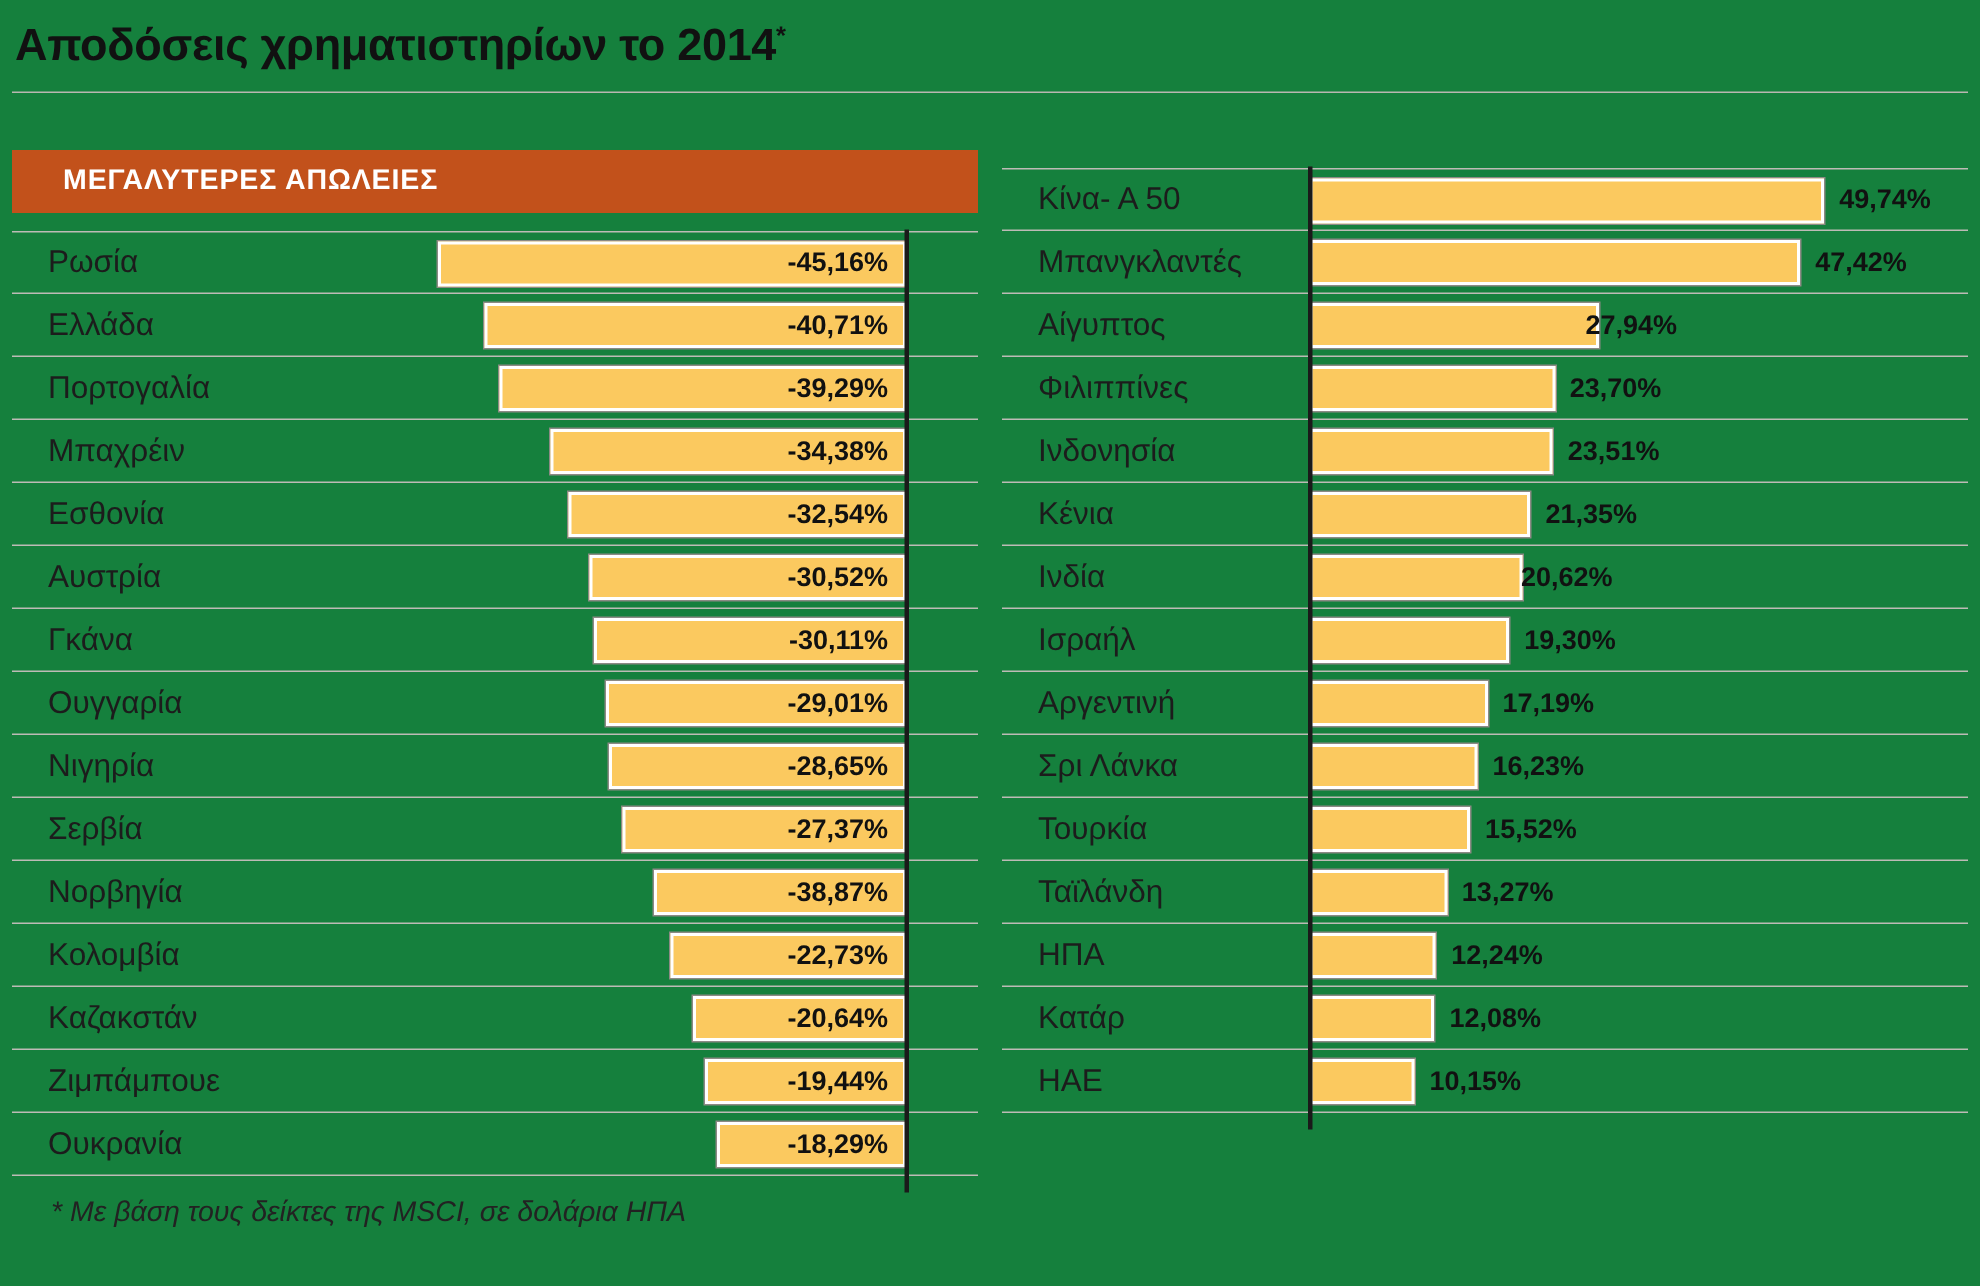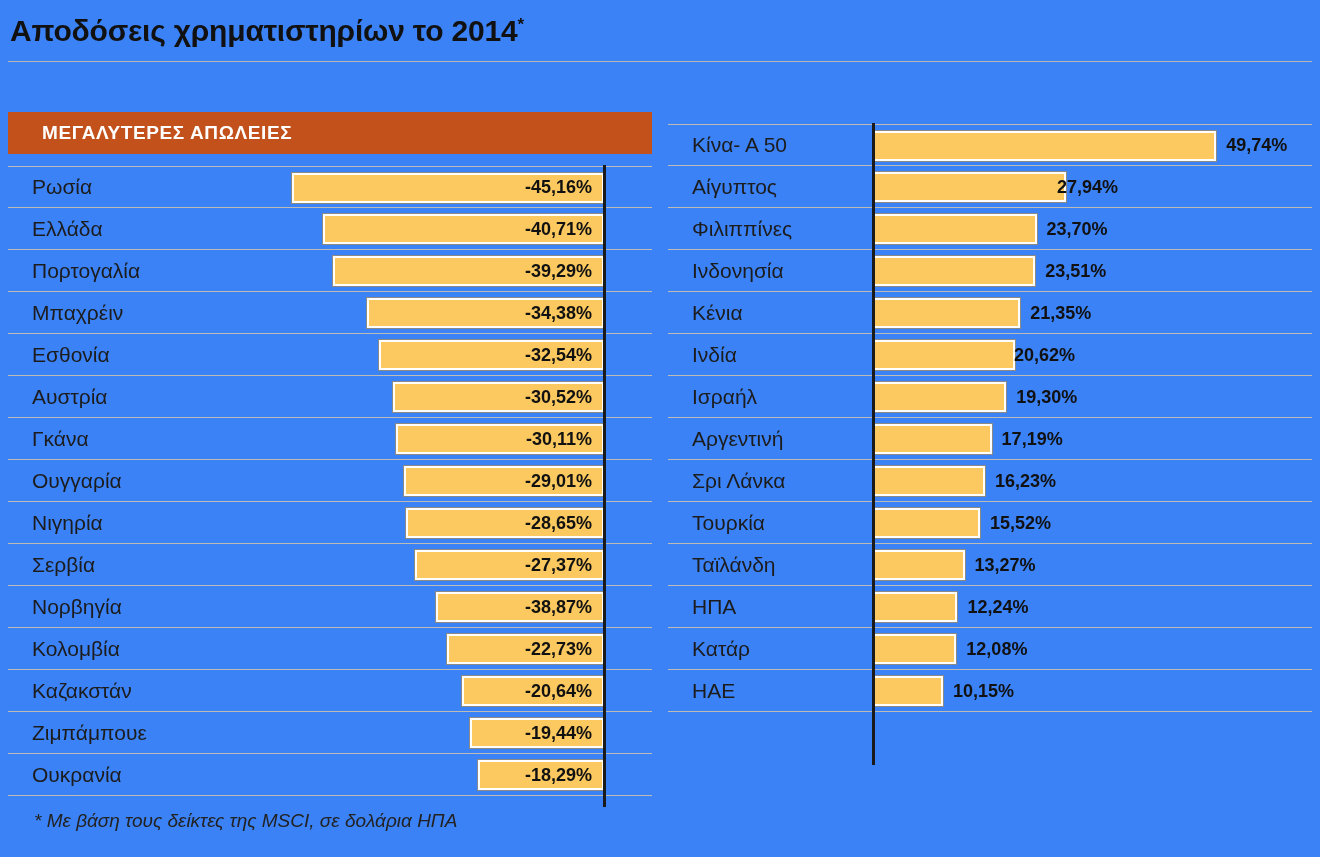--- a/index.html
+++ b/index.html
@@ -11,21 +11,21 @@
     height: 857px;
     background: #f4f3ef;
     font-family: "Liberation Sans", sans-serif;
     color: #1a1a1a;
     overflow: hidden;
   }
   .page {
     position: relative;
     width: 1320px;
     height: 857px;
-    background: #3b82f6;
+    background: #15803d;
     box-sizing: border-box;
   }
   
   .title-wrap {
     padding: 14px 10px 0 10px;
   }
   .title {
     font-size: 30px;
     font-weight: bold;
     letter-spacing: -0.2px;
@@ -40,21 +40,21 @@
     font-weight: bold;
   }
   .title-rule {
     margin: 14px 8px 0 8px;
     border-bottom: 1px solid #b9b7b1;
   }
   
   .columns {
     display: flex;
     gap: 0;
-    margin-top: 34px;
+    margin-top: 22px;
     padding: 16px 8px;
     box-sizing: border-box;
   }
   .col {
     width: 648px;
     box-sizing: border-box;
   }
   .col.left { margin-right: 16px; }
   .col-header {
     background: #c2511b;
@@ -268,20 +268,27 @@
         <div class="rows">
             <div class="row first">
               <div class="bar-layer">
                 <div class="bar" style="left: 205px; width: 343.206px;"></div>
               </div>
               <span class="label">Κίνα- Α 50</span>
               <span class="value" style="left: 558.206px;">49,74%</span>
             </div>
             <div class="row">
               <div class="bar-layer">
+                <div class="bar" style="left: 205px; width: 327.198px;"></div>
+              </div>
+              <span class="label">Μπανγκλαντές</span>
+              <span class="value" style="left: 542.198px;">47,42%</span>
+            </div>
+            <div class="row">
+              <div class="bar-layer">
                 <div class="bar" style="left: 205px; width: 192.786px;"></div>
               </div>
               <span class="label">Αίγυπτος</span>
               <span class="value" style="left: 389px;">27,94%</span>
             </div>
             <div class="row">
               <div class="bar-layer">
                 <div class="bar" style="left: 205px; width: 163.53px;"></div>
               </div>
               <span class="label">Φιλιππίνες</span>

